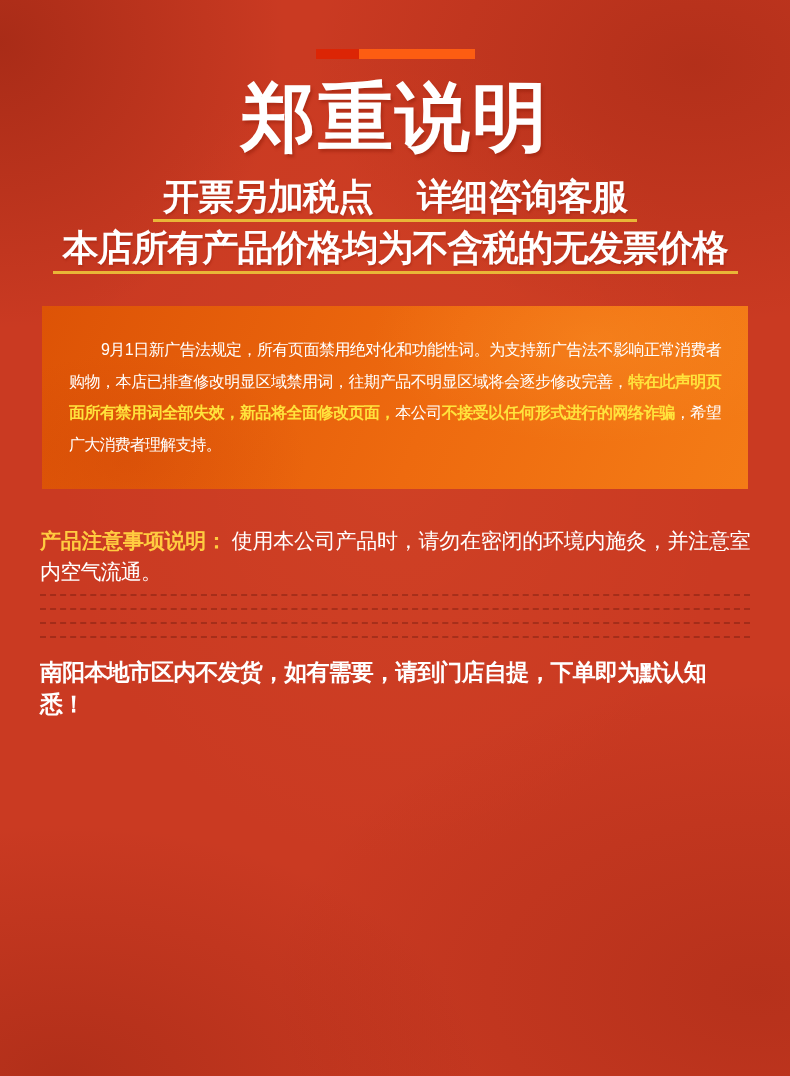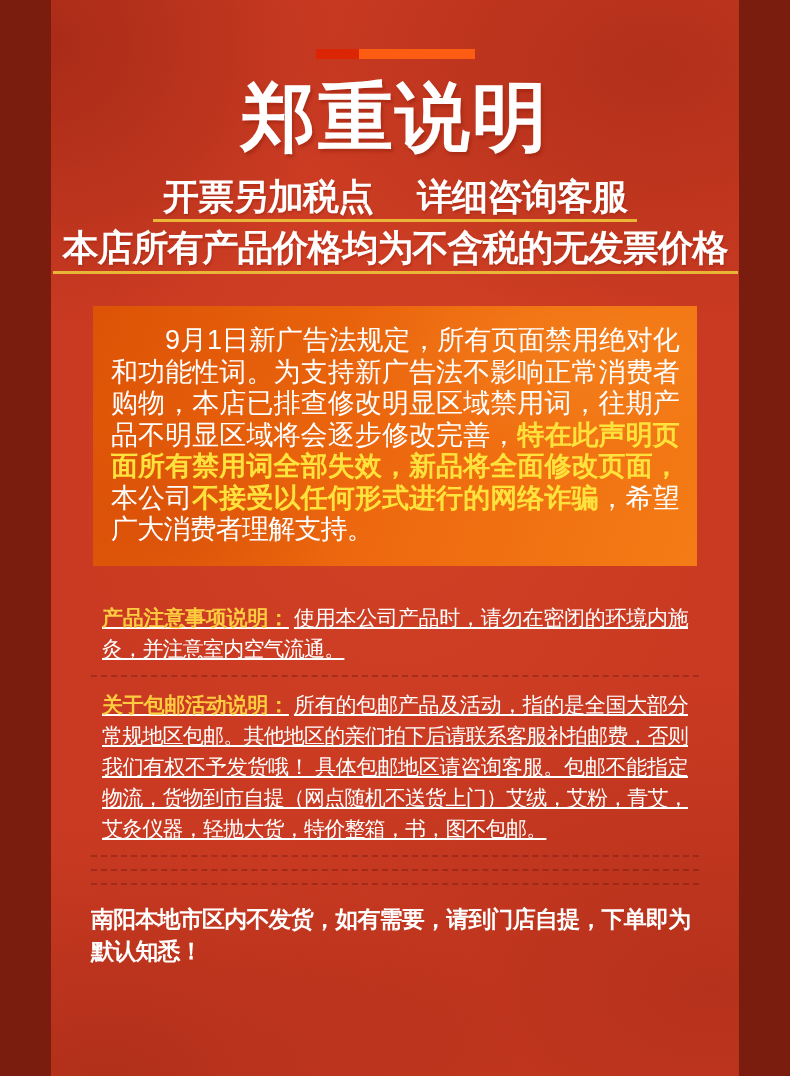--- a/index.html
+++ b/index.html
@@ -2,21 +2,21 @@
 <html lang="zh"><head>
 <meta charset="utf-8">
 <style>
   html, body { margin: 0; padding: 0; }
   body {
     font-family: "Liberation Sans", "DejaVu Sans", sans-serif;
     background: #7a1d0e;
   }
   .page {
     position: relative;
-    width: 688px;
+    width: 790px;
     height: 1076px;
     margin: 0 auto;
     overflow: hidden;
     background:
       radial-gradient(620px 420px at 88% 6%, rgba(125,24,8,0.30), transparent 62%),
       radial-gradient(520px 520px at 0% 4%, rgba(115,20,6,0.38), transparent 55%),
       radial-gradient(700px 420px at 8% 100%, rgba(125,24,8,0.32), transparent 60%),
       radial-gradient(820px 520px at 96% 92%, rgba(125,24,8,0.26), transparent 60%),
       radial-gradient(520px 640px at 50% 42%, rgba(255,125,62,0.10), transparent 65%),
       #ca3a22;
@@ -61,39 +61,38 @@
   
   .notice-box {
     margin: 32px 42px 0 42px;
     padding: 19px 18px 20px 18px;
     background:
       radial-gradient(340px 160px at 78% 18%, rgba(255,160,50,0.28), transparent 65%),
       radial-gradient(300px 180px at 12% 85%, rgba(200,60,8,0.30), transparent 60%),
       linear-gradient(112deg, #dd5306, #ee6a0f 55%, #f47c16);
   }
   .notice-text {
-    margin: 0;
-    font-size: 27px;
+    margin: 9px;
+    font-size: 16px;
     line-height: 31.5px;
     letter-spacing: -0.8px;
     text-align: justify;
     text-indent: 2em;
     color: #ffffff;
   }
   .hl { color: #ffe33c; font-weight: 700; }
   
   .content { margin: 36px 40px 0 40px; }
   .para {
-    margin: 11px;
+    margin: 0;
     font-size: 21px;
     line-height: 31px;
     letter-spacing: -0.8px;
     text-align: justify;
     color: #ffffff;
-    text-decoration: underline;
   }
   .para-label {
     color: #ffcc40;
     font-weight: 700;
     margin-right: 5px;
   }
   .sep {
     border: 0;
     border-top: 2px dashed rgba(70,12,5,0.28);
     margin: 7px 0 12px 0;
@@ -124,21 +123,20 @@
     <div class="subtitle">本店所有产品价格均为不含税的无发票价格</div>
   </div>
 
   <div class="notice-box">
     <p class="notice-text" id="notice-text"><span>9月1日新广告法规定，所有页面禁用绝对化和功能性词。为支持新广告法不影响正常消费者购物，本店已排查修改明显区域禁用词，往期产品不明显区域将会逐步修改完善，</span><span class="hl">特在此声明页面所有禁用词全部失效，新品将全面修改页面，</span><span>本公司</span><span class="hl">不接受以任何形式进行的网络诈骗</span><span>，希望广大消费者理解支持。</span></p>
   </div>
 
   <div class="content" id="sections">
       <p class="para"><span class="para-label">产品注意事项说明：</span><span class="para-text">使用本公司产品时，请勿在密闭的环境内施灸，并注意室内空气流通。</span></p>
       <div class="sep"></div>
-      <p class="para"><span class="para-label">关于包邮活动说明：</span><span class="para-text">所有的包邮产品及活动，指的是全国大部分常规地区包邮。其他地区的亲们拍下后请联系客服补拍邮费，否则我们有权不予发货哦！ 具体包邮地区请咨询客服。包邮不能指定物流，货物到市自提（网点随机不送货上门）艾绒，艾粉，青艾，艾灸仪器，轻抛大货，特价整箱，书，图不包邮。</span></p>
       <div class="sep"></div>
       <div class="sep"></div>
       <div class="sep"></div>
     </div>
 
   <div class="footer-note">南阳本地市区内不发货，如有需要，请到门店自提，下单即为默认知悉！</div>
 
 </div>
 
 </body></html>

